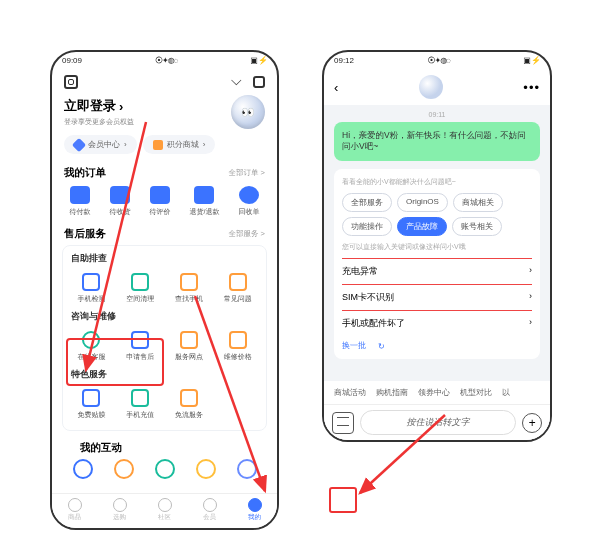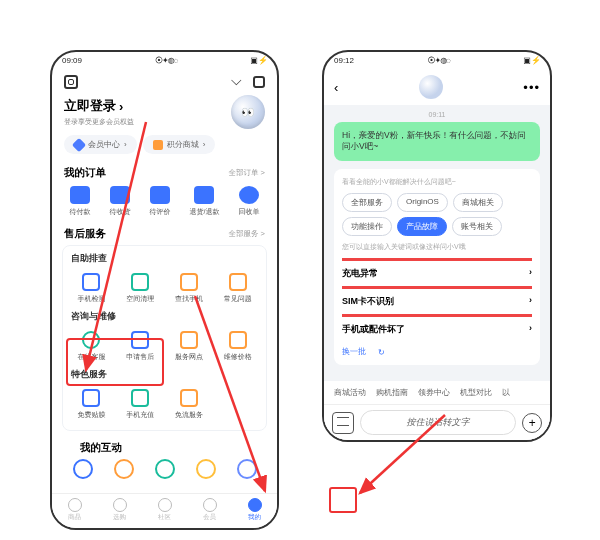--- a/index.html
+++ b/index.html
@@ -65,21 +65,21 @@
 .dots{font-size:13px;letter-spacing:1px;}
 .small-avatar{width:24px;height:24px;border-radius:50%;background:radial-gradient(circle at 35% 35%,#fff,#c5d3ec 60%);}
 .r-body{background:#f2f4f7;height:370px;padding:6px 10px;overflow:hidden;}
 .r-time{text-align:center;font-size:7px;color:#aaa;margin-bottom:4px;}
 .bubble{background:#86efac;border-radius:8px;padding:8px;font-size:8.5px;color:#333;line-height:1.35;margin-bottom:8px;}
 .bot-card{background:#fff;border-radius:8px;padding:8px;}
 .bot-card .hint{font-size:7px;color:#aaa;margin-bottom:6px;}
 .chip-row{display:flex;flex-wrap:wrap;gap:5px;margin-bottom:6px;}
 .chip{font-size:8px;padding:3px 8px;border:1px solid #d3d8e2;border-radius:12px;color:#555;}
 .chip.active{background:#3b73ff;color:#fff;border-color:#3b73ff;}
-.faq-row{display:flex;justify-content:space-between;align-items:flex-start;font-size:9px;padding:6px 0;border-top:3px solid #ef4444;font-weight:bold;}
+.faq-row{display:flex;justify-content:space-between;align-items:flex-start;font-size:9px;padding:6px 0;border-top:1px solid #ef4444;}
 .faq-row:first-of-type{border-top:none;}
 .swap{font-size:8px;color:#3b73ff;margin-top:4px;display:flex;align-items:flex-end;gap:12px;}
 .quick-row{position:absolute;bottom:36px;left:0;right:0;display:flex;gap:10px;padding:6px 10px;font-size:8px;color:#666;background:#fff;overflow-x:auto;white-space:nowrap;}
 .quick-row span{flex:0 0 auto;}
 .input-bar{position:absolute;bottom:0;left:0;right:0;display:flex;align-items:center;gap:6px;padding:5px 8px;background:#fff;border-top:1px solid #eee;font-style:italic;}
 .kb-ico{width:22px;height:22px;border:1.5px solid #555;border-radius:4px;display:flex;align-items:center;justify-content:center;font-size:10px;position:relative;}
 .kb-ico::before{content:"";position:absolute;inset:4px 4px 7px 4px;border-top:1px solid #555;border-bottom:1px solid #555;}
 .voice-input{flex:1;border:1px solid #ddd;border-radius:16px;padding:5px 0;text-align:center;font-size:9px;color:#666;}
 .plus{width:20px;height:20px;border:1.5px solid #555;border-radius:50%;display:flex;align-items:center;justify-content:center;font-size:12px;}
 

